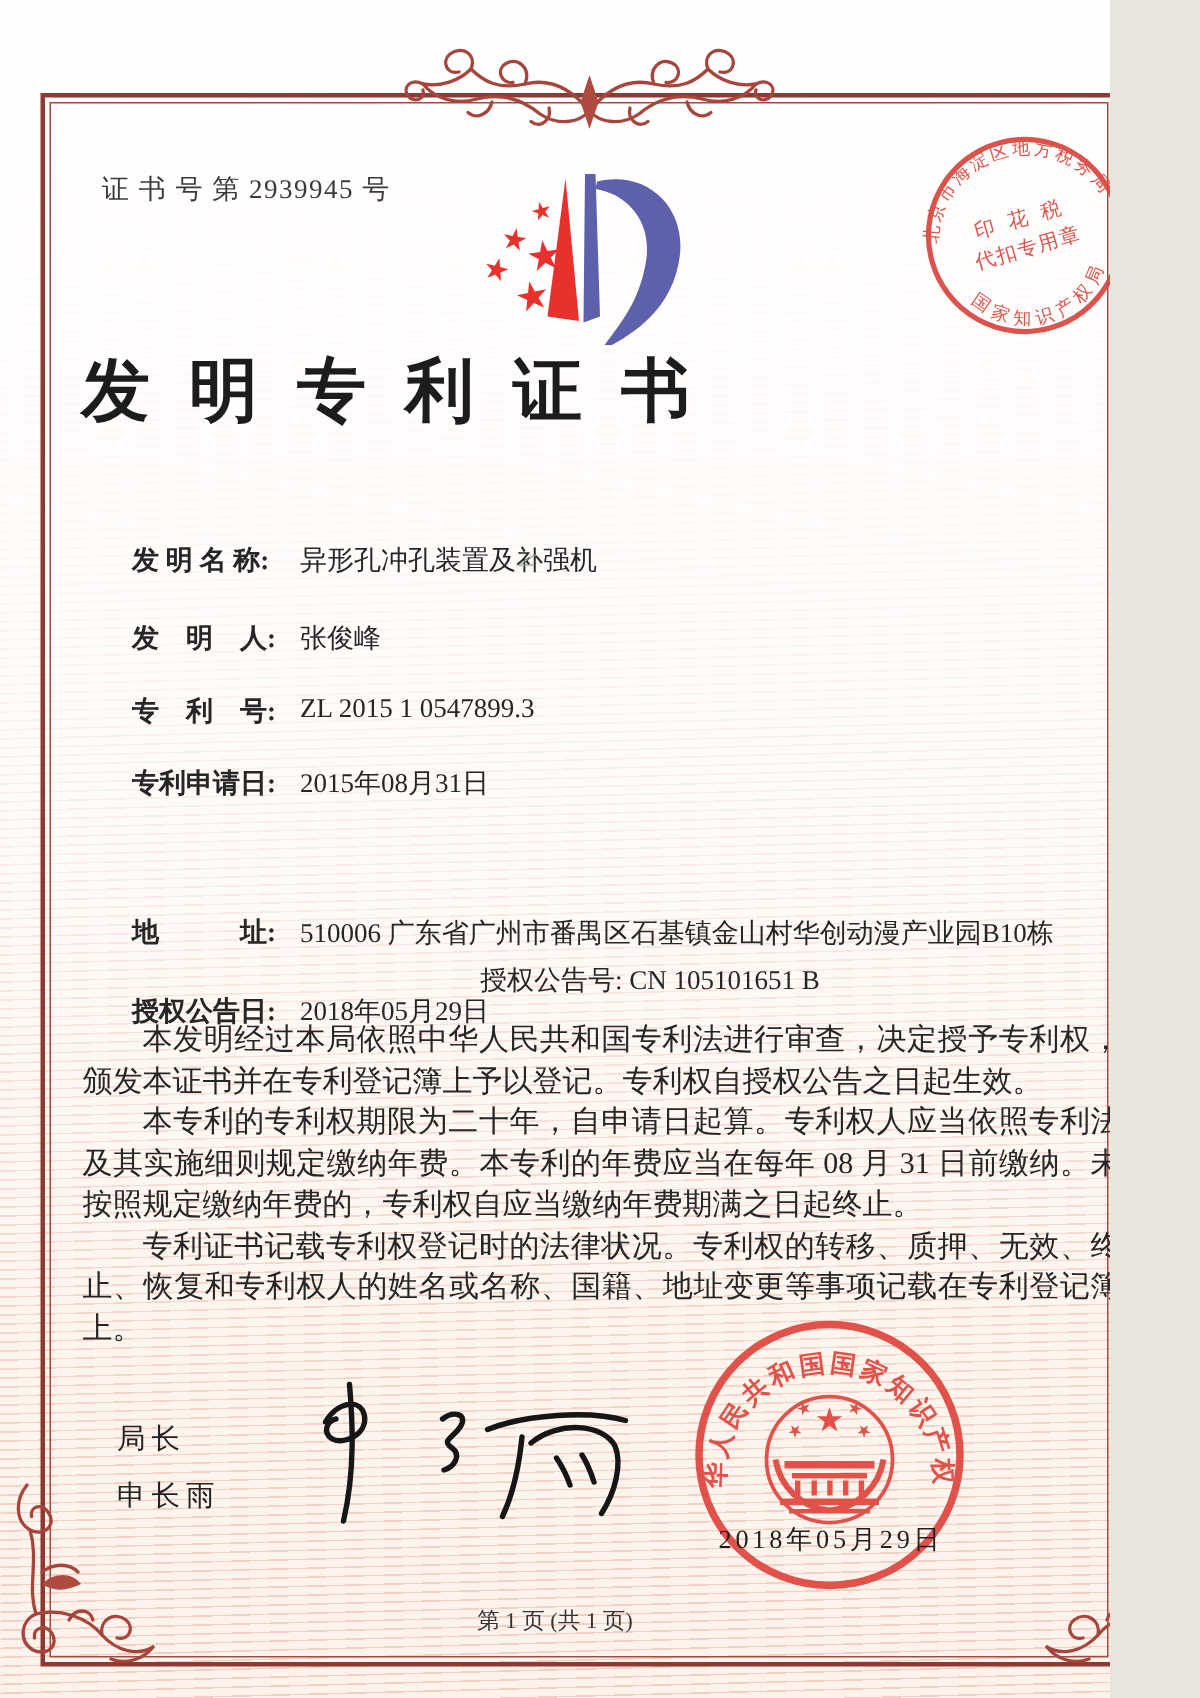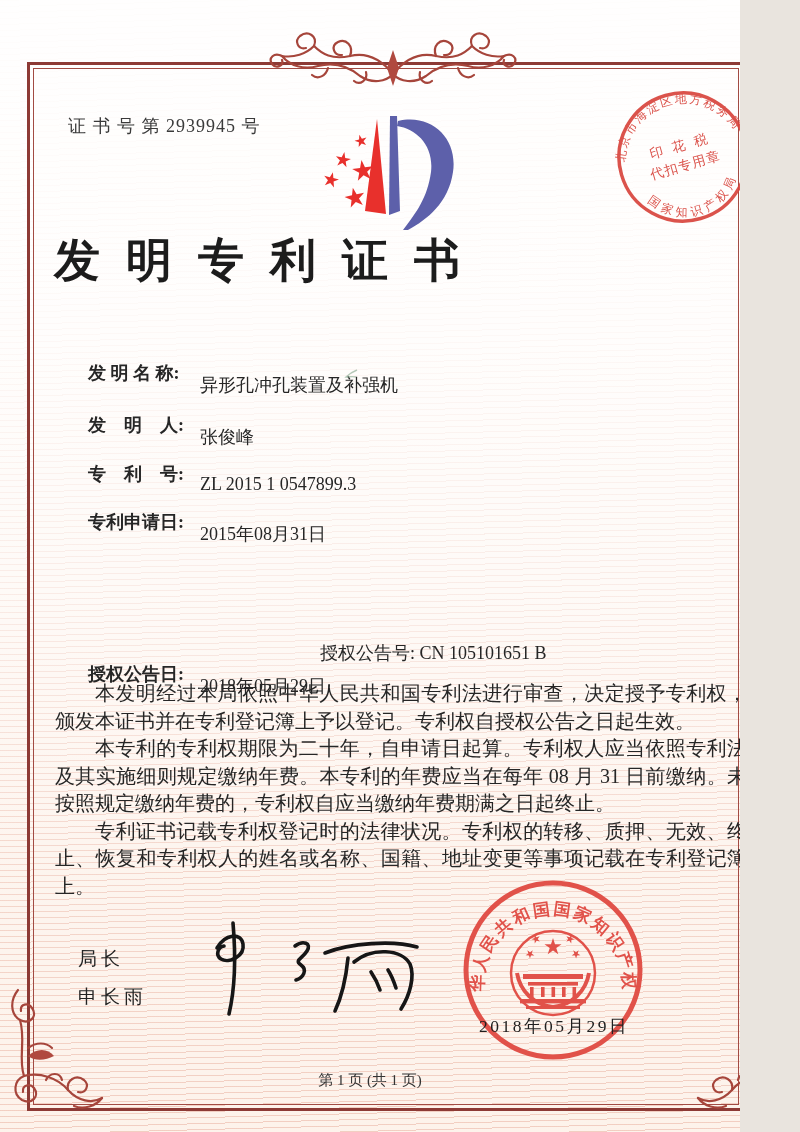--- a/index.html
+++ b/index.html
@@ -25,21 +25,21 @@
   .ornament { position:absolute; pointer-events:none; }
   .cert-no { position:absolute; left:68px; top:114px; font-size:18px; letter-spacing:1px; color:#3a3a3a; }
   .title {
     position:absolute; left:0; top:230px; width:100%; text-align:left;
     font-size:46px; font-weight:bold; letter-spacing:26px; padding-left:30px; color:#1c1c1c;margin-left:24px;
   }
   .logo { position:absolute; left:318px; top:112px; }
   .tax-stamp { position:absolute; left:610px; top:84px; transform:rotate(-16deg); opacity:.92; }
   .frow { position:absolute; left:70px; font-size:18px; white-space:pre; }
   .flabel { display:inline-block; min-width:112px; white-space:pre; vertical-align:top;font-weight:bold; }
-  .fvalue { display:inline-block; white-space:pre; vertical-align:top;margin-top:12px; }
+  .fvalue { display:inline-block; white-space:pre; vertical-align:top; }
   .fvalue.wrap { white-space:normal; width:505px; line-height:27px; }
   .grant2 { position:absolute; left:250px; top:0; white-space:pre; }
   .body-text { position:absolute; left:55px; top:680px; width:692px; font-size:20px; }
   .body-text p { text-indent:2em; line-height:27.5px; text-align:justify; margin:0; }
   .signer { position:absolute; left:78px; font-size:19px; letter-spacing:4px; color:#222; }
   .signature-svg { position:absolute; left:195px; top:918px; }
   .seal { position:absolute; left:460px; top:877px; opacity:.95; }
   .seal-date { position:absolute; left:479px; top:1014px; font-size:17.5px; letter-spacing:2.5px; color:#1f1f1f; z-index:5; }
   .footer { position:absolute; left:0; top:1071px; width:100%; text-align:center; font-size:15px; color:#333; }
   .stray { position:absolute; left:344px; top:368px; opacity:.65; }
@@ -131,20 +131,23 @@
     <span class="flabel">发 明 名 称: </span><span class="fvalue">异形孔冲孔装置及补强机</span>
   </div>
   <div class="frow" style="top:392px;">
     <span class="flabel">发　明　人: </span><span class="fvalue">张俊峰</span>
   </div>
   <div class="frow" style="top:441px;">
     <span class="flabel">专　利　号: </span><span class="fvalue">ZL 2015 1 0547899.3</span>
   </div>
   <div class="frow" style="top:489px;">
     <span class="flabel">专利申请日: </span><span class="fvalue">2015年08月31日</span>
+  </div>
+  <div class="frow" style="top:588px;">
+    <span class="flabel">地　　　址: </span><span class="fvalue wrap">510006 广东省广州市番禺区石基镇金山村华创动漫产业园B10栋</span>
   </div>
   <div class="frow" style="top:641px; width:650px;">
     <span class="flabel">授权公告日: </span><span class="fvalue">2018年05月29日</span>
     <span class="grant2"><span>授权公告号: </span><span>CN 105101651 B</span></span>
   </div>
 
   <svg class="stray" width="16" height="12" viewBox="0 0 16 12">
     <path d="M13,2 C8,4 4,7 2,9 C5,9 9,8 12,9" fill="none" stroke="#8fae96" stroke-width="1.4"></path>
   </svg>
 

